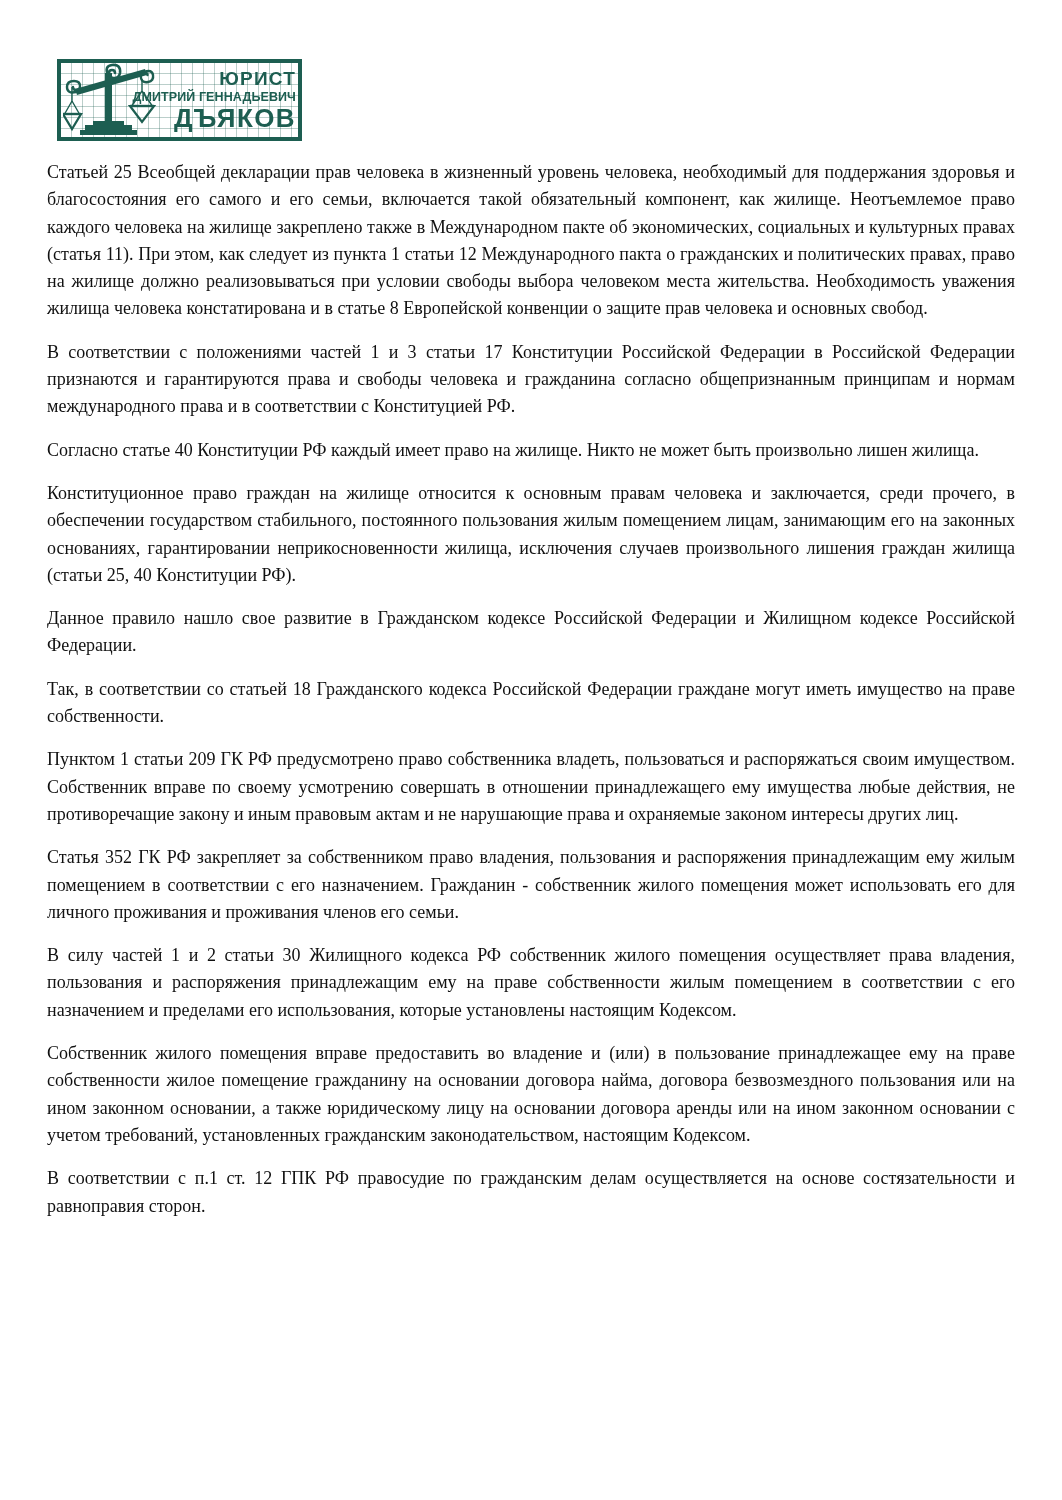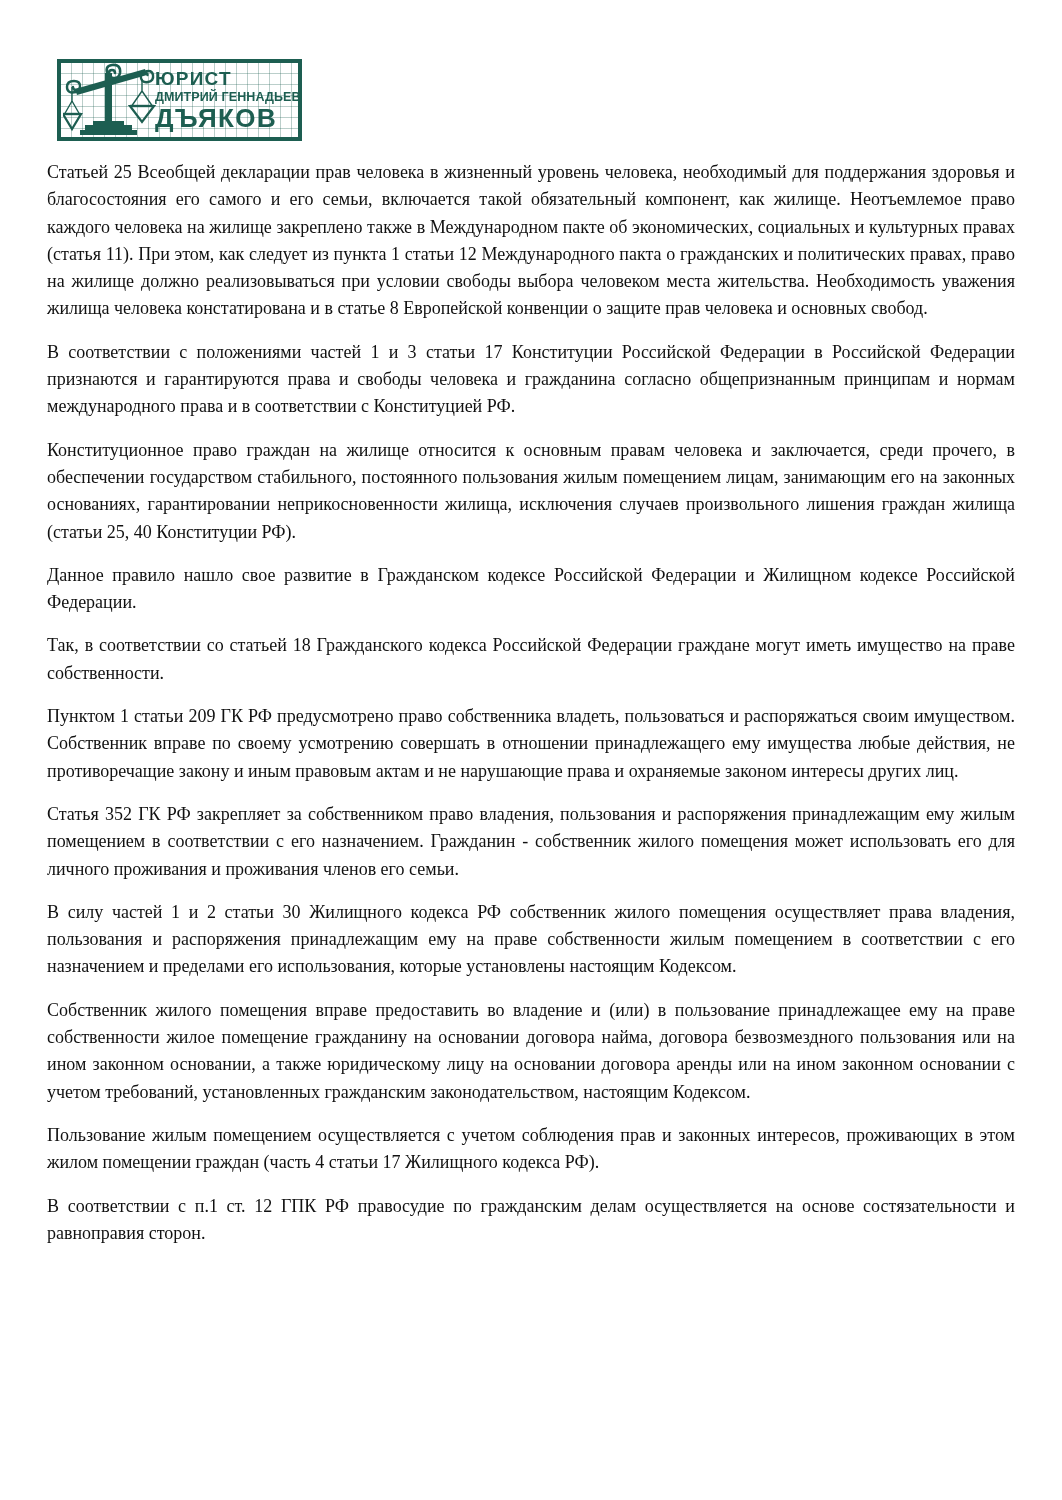--- a/index.html
+++ b/index.html
@@ -47,21 +47,21 @@
     height: 74px;
   }
   .logo-text-block {
     position: absolute;
     left: 94px;
     top: 2px;
     right: 2px;
     bottom: 2px;
     display: flex;
     flex-direction: column;
-    align-items: flex-start;
+    align-items: flex-end;
     justify-content: center;
     color: #1d5e51;
     font-family: "Liberation Sans", sans-serif;
     font-weight: bold;
     line-height: 1;
   }
   .logo-line-1 {
     font-size: 19px;
     letter-spacing: 1.2px;
     margin-bottom: 3px;
@@ -138,24 +138,24 @@
         <div class="logo-line-2">ДМИТРИЙ ГЕННАДЬЕВИЧ</div>
         <div class="logo-line-3">ДЪЯКОВ</div>
       </div>
 
     </div>
   </div>
 
   <div class="body-text">
     <p class="para">Статьей 25 Всеобщей декларации прав человека в жизненный уровень человека, необходимый для поддержания здоровья и благосостояния его самого и его семьи, включается такой обязательный компонент, как жилище. Неотъемлемое право каждого человека на жилище закреплено также в Международном пакте об экономических, социальных и культурных правах (статья 11). При этом, как следует из пункта 1 статьи 12 Международного пакта о гражданских и политических правах, право на жилище должно реализовываться при условии свободы выбора человеком места жительства. Необходимость уважения жилища человека констатирована и в статье 8 Европейской конвенции о защите прав человека и основных свобод.</p>
     <p class="para">В соответствии с положениями частей 1 и 3 статьи 17 Конституции Российской Федерации в Российской Федерации признаются и гарантируются права и свободы человека и гражданина согласно общепризнанным принципам и нормам международного права и в соответствии с Конституцией РФ.</p>
+    <p class="para">Согласно статье 40 Конституции РФ каждый имеет право на жилище. Никто не может быть произвольно лишен жилища.</p>
     <p class="para">Конституционное право граждан на жилище относится к основным правам человека и заключается, среди прочего, в обеспечении государством стабильного, постоянного пользования жилым помещением лицам, занимающим его на законных основаниях, гарантировании неприкосновенности жилища, исключения случаев произвольного лишения граждан жилища (статьи 25, 40 Конституции РФ).</p>
     <p class="para">Данное правило нашло свое развитие в Гражданском кодексе Российской Федерации и Жилищном кодексе Российской Федерации.</p>
     <p class="para">Так, в соответствии со статьей 18 Гражданского кодекса Российской Федерации граждане могут иметь имущество на праве собственности.</p>
     <p class="para">Пунктом 1 статьи 209 ГК РФ предусмотрено право собственника владеть, пользоваться и распоряжаться своим имуществом. Собственник вправе по своему усмотрению совершать в отношении принадлежащего ему имущества любые действия, не противоречащие закону и иным правовым актам и не нарушающие права и охраняемые законом интересы других лиц.</p>
     <p class="para">Статья 352 ГК РФ закрепляет за собственником право владения, пользования и распоряжения принадлежащим ему жилым помещением в соответствии с его назначением. Гражданин - собственник жилого помещения может использовать его для личного проживания и проживания членов его семьи.</p>
     <p class="para">В силу частей 1 и 2 статьи 30 Жилищного кодекса РФ собственник жилого помещения осуществляет права владения, пользования и распоряжения принадлежащим ему на праве собственности жилым помещением в соответствии с его назначением и пределами его использования, которые установлены настоящим Кодексом.</p>
     <p class="para">Собственник жилого помещения вправе предоставить во владение и (или) в пользование принадлежащее ему на праве собственности жилое помещение гражданину на основании договора найма, договора безвозмездного пользования или на ином законном основании, а также юридическому лицу на основании договора аренды или на ином законном основании с учетом требований, установленных гражданским законодательством, настоящим Кодексом.</p>
-    <p class="para">Пользование жилым помещением осуществляется с учетом соблюдения прав и законных интересов, проживающих в этом жилом помещении граждан (часть 4 статьи 17 Жилищного кодекса РФ).</p>
     <p class="para">В соответствии с п.1 ст. 12 ГПК РФ правосудие по гражданским делам осуществляется на основе состязательности и равноправия сторон.</p>
   </div>
 
 </div>
 
 </body></html>

